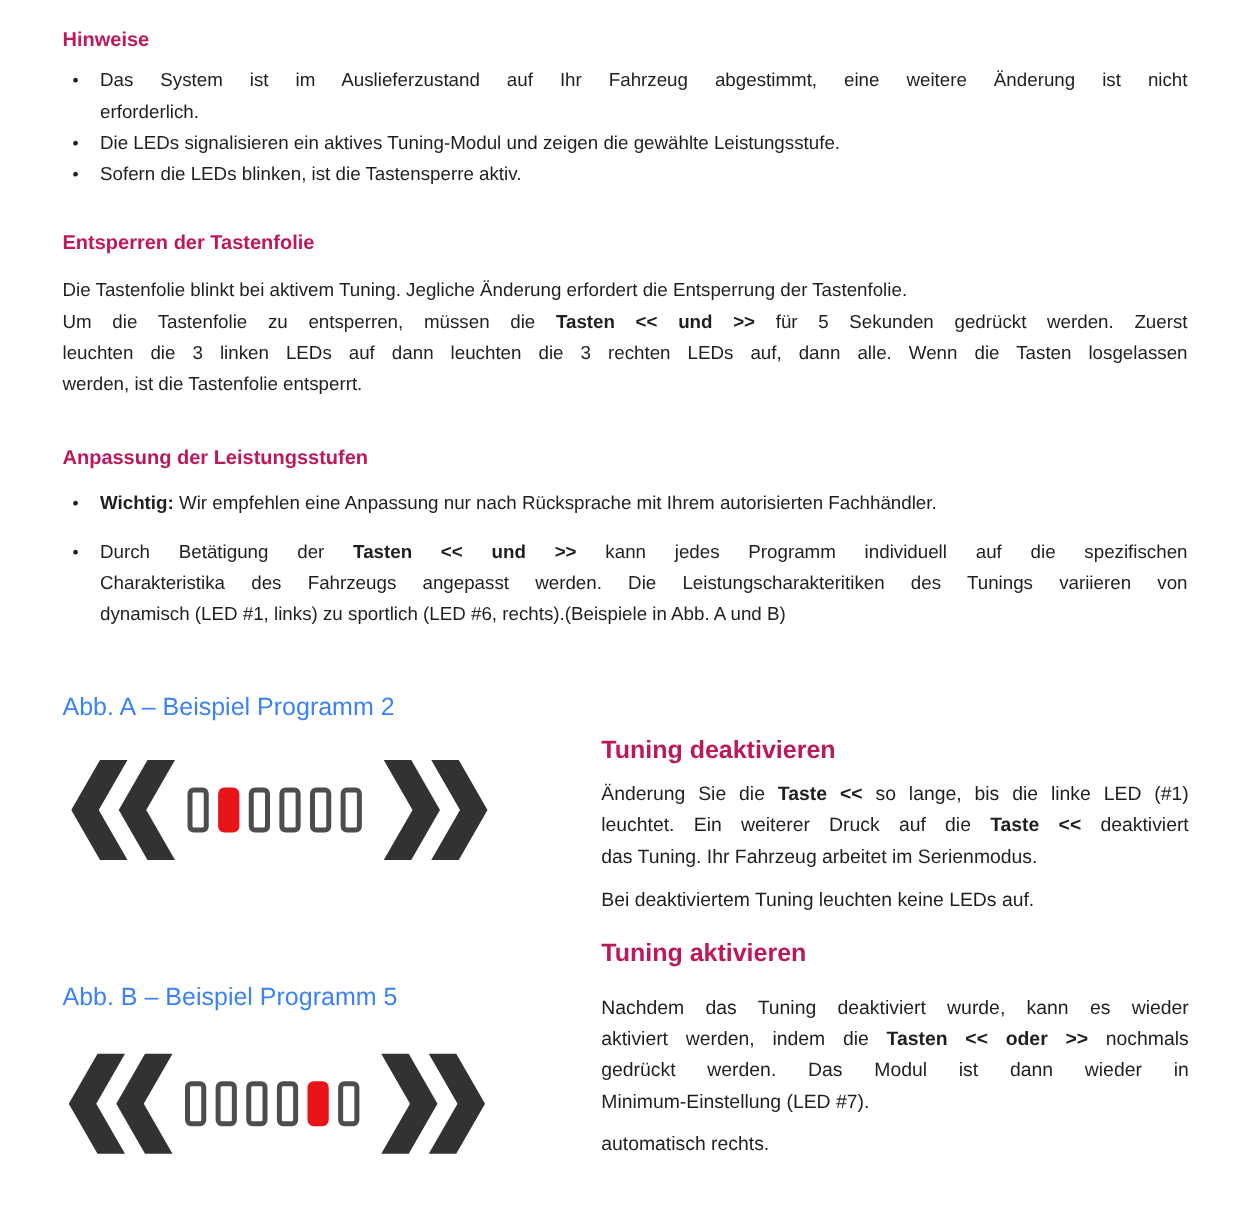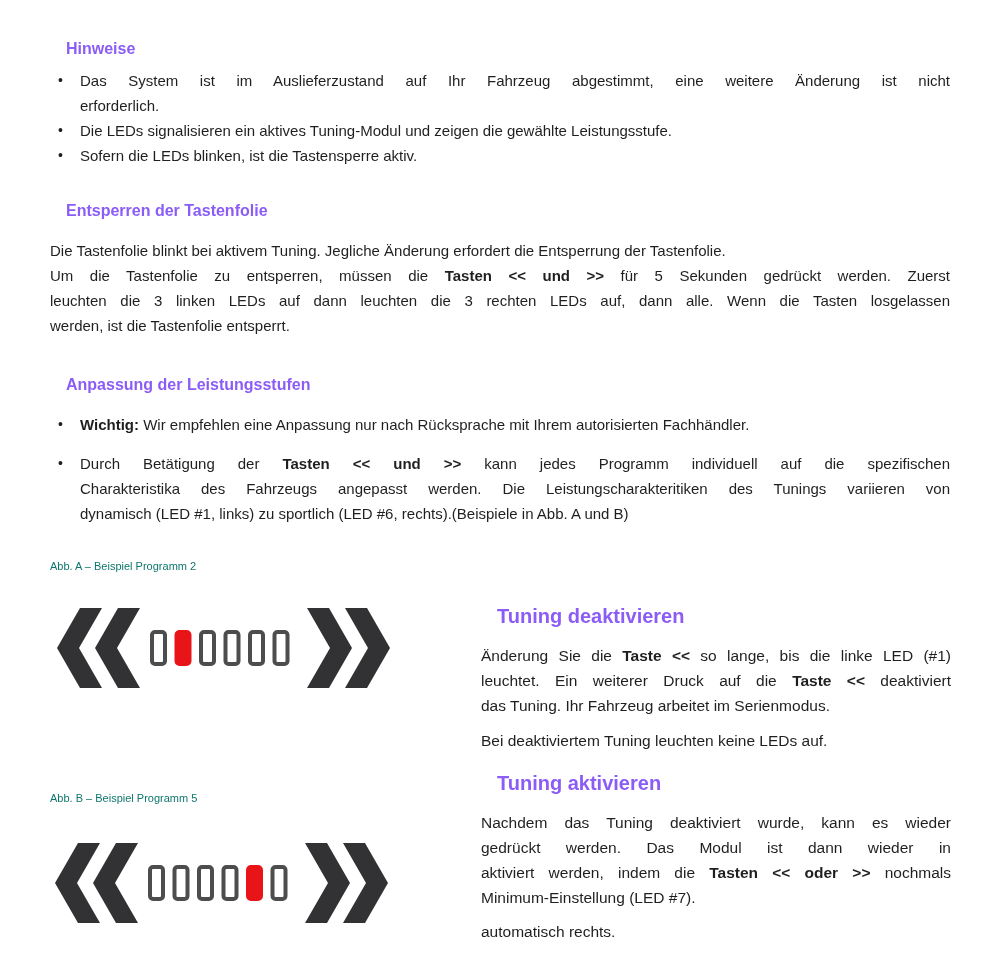--- a/index.html
+++ b/index.html
@@ -14,49 +14,49 @@
   .page{
     position:relative;
     width:1000px;height:975px;
     background:#fff;
     font-family:"Liberation Sans", sans-serif;
     color:var(--text);
     font-size:15px;
     overflow:hidden;
   }
   .flow{padding:22px 50px 0 50px;}
-  h3{font-size:16px;line-height:22px;margin:16px;font-weight:700;color:#8b5cf6;}
+  h3{font-size:16px;line-height:22px;margin:0;font-weight:700;color:#be185d;}
   .h-s1{margin-bottom:8px;}
   .h-s2{margin-top:32px;}
   .h-s3{margin-top:36px;}
   .line{line-height:25px;}
   .line.stretch{text-align:justify;text-align-last:justify;}
   .b{font-weight:700;}
   .bullet-row{display:flex;align-items:flex-start;}
   .bullet-row .dot{flex:0 0 30px;line-height:25px;padding-left:8px;font-size:14px;}
   .bullet-row .btext{flex:1 1 auto;min-width:0;}
   .s2-para{margin-top:14px;}
   .s3-b1{margin-top:12px;}
   .s3-b2{margin-top:14px;}
   
-  .caption{position:absolute;font-size:11px;line-height:21px;color:#0f766e;}
+  .caption{position:absolute;font-size:20px;line-height:21px;color:#3b82f6;}
   .caption-a{left:50px;top:556px;}
   .caption-b{left:50px;top:788px;}
   .figure{position:absolute;}
   .figure-a{left:57px;top:606px;}
   .figure-b{left:55px;top:841px;}
   .chv{fill:var(--chevron);}
   .led{fill:var(--led-off);stroke:var(--led-outline);stroke-width:4;}
   .led.on{fill:var(--led-active);stroke:var(--led-active);}
   .right-col{position:absolute;left:481px;top:589px;width:470px;font-size:15.5px;}
   .right-col h3{font-size:20px;}
   .rc-p1{margin-top:12px;}
   .rc-p2{margin-top:10px;}
   .rc-h2{margin-top:19px;}
-  .rc-p3{margin-top:0;}
+  .rc-p3{margin-top:20px;}
   .rc-p4{margin-top:9px;}
 </style>
 </head>
 <body>
 
 <div class="page">
 
   <div class="flow">
 
     <section>
@@ -165,22 +165,22 @@
           <div class="line"><span>das Tuning. Ihr Fahrzeug arbeitet im Serienmodus.</span></div>
         </div>
       <div class="rc-p2">
           <div class="line"><span>Bei deaktiviertem Tuning leuchten keine LEDs auf.</span></div>
         </div>
     </section>
     <section>
       <h3 class="rc-h2">Tuning aktivieren</h3>
       <div class="rc-p3">
           <div class="line stretch"><span>Nachdem das Tuning deaktiviert wurde, kann es wieder</span></div>
+          <div class="line stretch"><span>aktiviert werden, indem die </span><span class="b">Tasten &lt;&lt; oder &gt;&gt;</span><span> nochmals</span></div>
           <div class="line stretch"><span>gedrückt werden. Das Modul ist dann wieder in</span></div>
-          <div class="line stretch"><span>aktiviert werden, indem die </span><span class="b">Tasten &lt;&lt; oder &gt;&gt;</span><span> nochmals</span></div>
           <div class="line"><span>Minimum-Einstellung (LED #7).</span></div>
         </div>
       <div class="rc-p4">
           <div class="line"><span>automatisch rechts.</span></div>
         </div>
     </section>
   </div>
 
 </div>
 

